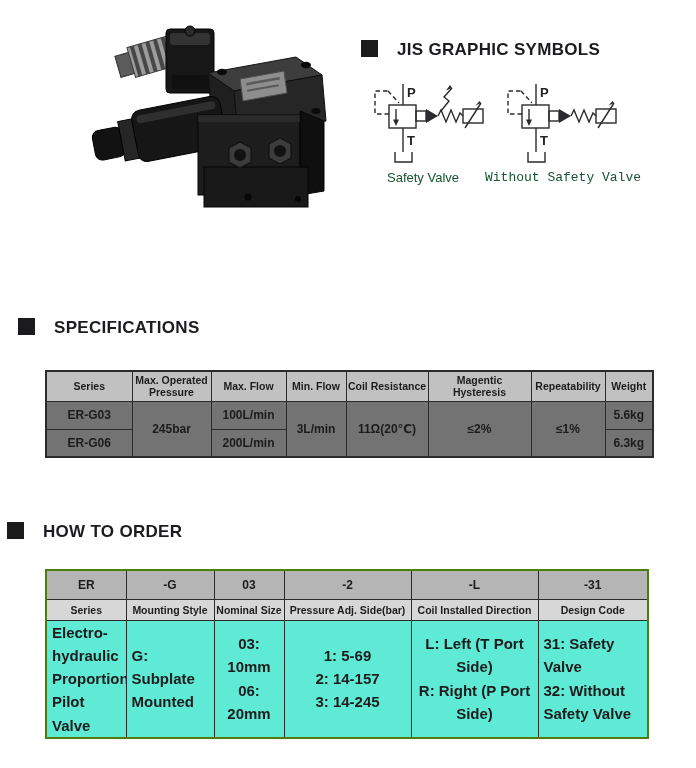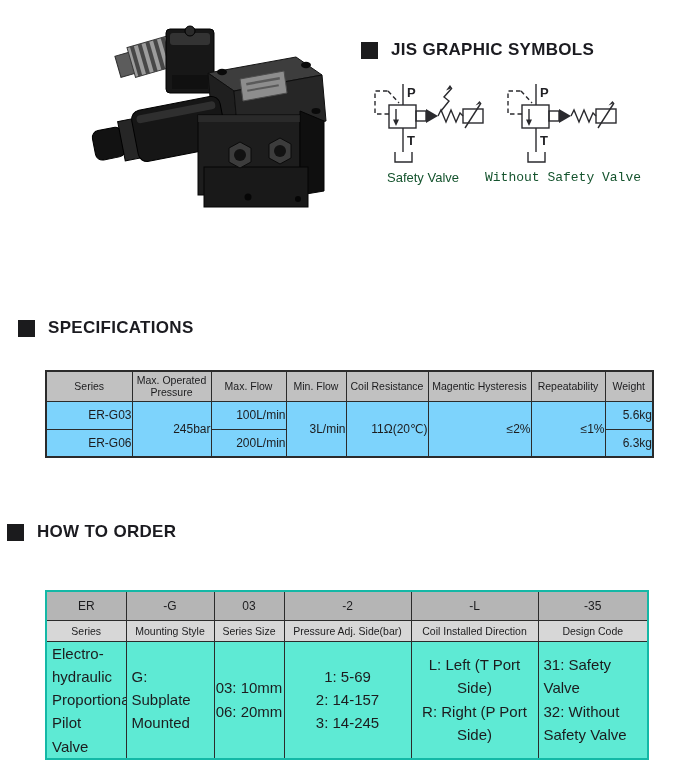--- a/index.html
+++ b/index.html
@@ -2,38 +2,38 @@
 <html><head>
 <meta charset="utf-8">
 <style>
   * { margin:0; padding:0; box-sizing:border-box; }
   html,body { background:#ffffff; }
   .page {
     position:relative; width:696px; height:768px; background:#ffffff;
     font-family:"Liberation Sans","DejaVu Sans",sans-serif; color:#1c1c1e; overflow:hidden;
   }
   
-  .heading { position:absolute; display:flex; align-items:center; gap:13px; }
+  .heading { position:absolute; display:flex; gap:19px; }
   .heading .sq { width:17px; height:17px; background:#1b1b1d; flex:0 0 auto; }
   .heading .ht { font-size:17px; font-weight:bold; letter-spacing:.3px; color:#1b1b20; white-space:nowrap; }
 
   
   .sym-label { position:absolute; font-size:13px; color:#14532d; text-align:left; transform:translateX(-50%); white-space:nowrap; }
   .sym-svg { position:absolute; left:0; top:0; }
 
   
   .photo { position:absolute; left:70px; top:16px; width:280px; height:202px; }
 
   
   table { border-collapse:collapse; table-layout:fixed; position:absolute; background:#fff; }
-  td,th { border:1px solid #2b2b2b; text-align:center; vertical-align:middle; overflow:hidden; font-weight:normal; }
+  td,th { border:1px solid #2b2b2b; text-align:center; vertical-align:middle; overflow:hidden; font-weight:bold; }
   .spec-table { left:45px; top:370px; width:607px; border:2px solid #2b2b2b; }
   .spec-table th { background:#c1c1c1; font-size:10.5px; line-height:1.15; padding:1px 1px; height:30px; }
-  .spec-table td { font-size:12px; height:28px; background:#7dd3fc;text-align:right; }
-  .order-table { left:45px; top:590px; width:602px; border:2px solid #14b8a6; }
+  .spec-table td { font-size:12px; height:28px; background:#737373; }
+  .order-table { left:45px; top:569px; width:602px; border:2px solid #4d7c0f; }
   .order-table .code-row td { background:#b5b5b5; font-size:12px; height:29px; }
   .order-table .label-row td { background:#d7d7d7; font-size:10.5px; height:21px; white-space:nowrap; }
   .order-table .desc-row td { background:#5eead4; font-size:15px; height:64px; line-height:1.55; }
   .pre-lines { white-space:pre-line; }
   .ta-left { text-align:left; padding-left:5px; padding-right:2px; }
 </style>
 </head>
 <body>
 
 <div class="page">
@@ -221,26 +221,26 @@
         <col style="width:127px">
         <col style="width:110px">
     </colgroup>
     <tbody>
         <tr class="code-row">
       <td>ER</td>
       <td>-G</td>
       <td>03</td>
       <td>-2</td>
       <td>-L</td>
-      <td>-35</td>
+      <td>-31</td>
     </tr>
     <tr class="label-row">
       <td>Series</td>
       <td>Mounting Style</td>
-      <td>Series Size</td>
+      <td>Nominal Size</td>
       <td>Pressure Adj. Side(bar)</td>
       <td>Coil Installed Direction</td>
       <td>Design Code</td>
     </tr>
     <tr class="desc-row">
       <td class="pre-lines ta-left">Electro-hydraulic
 Proportional Pilot
 Valve</td>
       <td class="pre-lines ta-left">G:
 Subplate Mounted</td>

